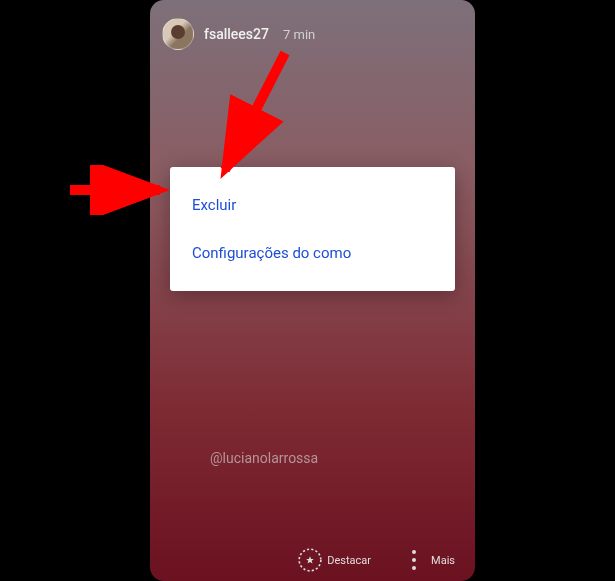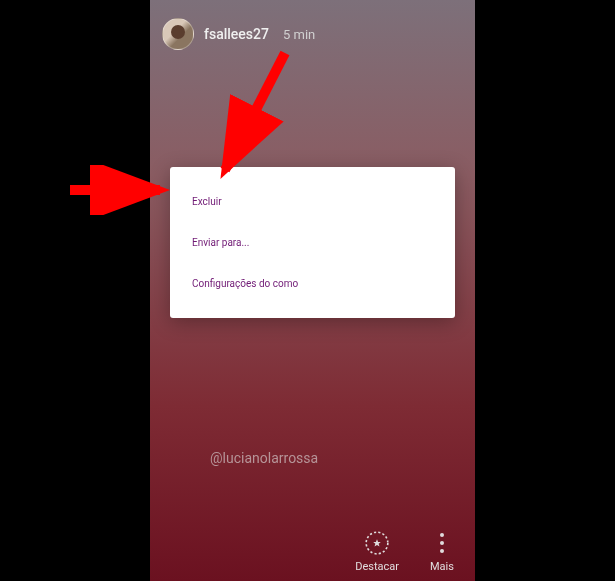--- a/index.html
+++ b/index.html
@@ -15,21 +15,21 @@
       position: relative;
       overflow: hidden;
     }
     .phone-screen {
       position: absolute;
       left: 150px;
       top: 0;
       width: 325px;
       height: 581px;
       background: linear-gradient(to bottom, #7d707a 0%, #8a5c62 30%, #7e2b34 70%, #6b1120 100%);
-      border-radius: 0;
+      border-radius: 14px;
     }
     .story-header {
       position: absolute;
       top: 18px;
       left: 12px;
       display: flex;
       align-items: center;
       gap: 10px;
     }
     .avatar {
@@ -72,21 +72,21 @@
     .bottom-bar {
       position: absolute;
       bottom: 8px;
       right: 20px;
       display: flex;
       gap: 30px;
       align-items: flex-end;
     }
     .bottom-action {
       display: flex;
-      flex-direction: column;
+      flex-direction: row;
       align-items: center;
       gap: 4px;
       color: #e0dcdd;
     }
     .bottom-action svg {
       width: 26px;
       height: 26px;
     }
     .bottom-action .dots {
       width: 26px;
@@ -112,38 +112,38 @@
       top: 167px;
       left: 20px;
       width: 285px;
       background: #ffffff;
       border-radius: 3px;
       box-shadow: 0 4px 20px rgba(0,0,0,0.3);
       padding: 14px 0;
     }
     .menu-item {
       padding: 15px 22px;
-      font-size: 10px;
-      color: #701a75;
+      font-size: 15px;
+      color: #1d4ed8;
       cursor: pointer;
     }
     .arrow {
       position: absolute;
       pointer-events: none;
     }
   </style>
 </head>
 <body>
 
 <div class="phone-screen">
 
   <div class="story-header">
     <div class="avatar"></div>
     <span class="username">fsallees27</span>
-    <span class="timestamp">5 min</span>
+    <span class="timestamp">7 min</span>
   </div>
 
   <div class="mention">@lucianolarrossa</div>
 
   <div class="bottom-bar">
     <div class="bottom-action">
       <svg viewBox="0 0 24 24" fill="none" stroke="#e0dcdd" stroke-width="1.5">
         <circle cx="12" cy="12" r="10" stroke-dasharray="2 2"></circle>
         <path d="M12 8.5 L13 11 L15.5 11 L13.5 12.8 L14.3 15.3 L12 13.8 L9.7 15.3 L10.5 12.8 L8.5 11 L11 11 Z" fill="#e0dcdd" stroke="none"></path>
       </svg>
@@ -154,21 +154,20 @@
         <span></span>
           <span></span>
           <span></span>
       </div>
       <span class="bottom-label">Mais</span>
     </div>
   </div>
 
   <div class="menu-overlay">
     <div class="menu-item">Excluir</div>
-    <div class="menu-item">Enviar para...</div>
     <div class="menu-item">Configurações do como</div>
   </div>
 
 </div>
 
 <svg class="arrow" style="left:65px; top:165px;" width="110" height="50">
   <defs>
     <marker id="ah1" markerWidth="10" markerHeight="10" refX="7" refY="3" orient="auto">
       <polygon points="0,0 8,3 0,6" fill="#ff0000"></polygon>
     </marker>

